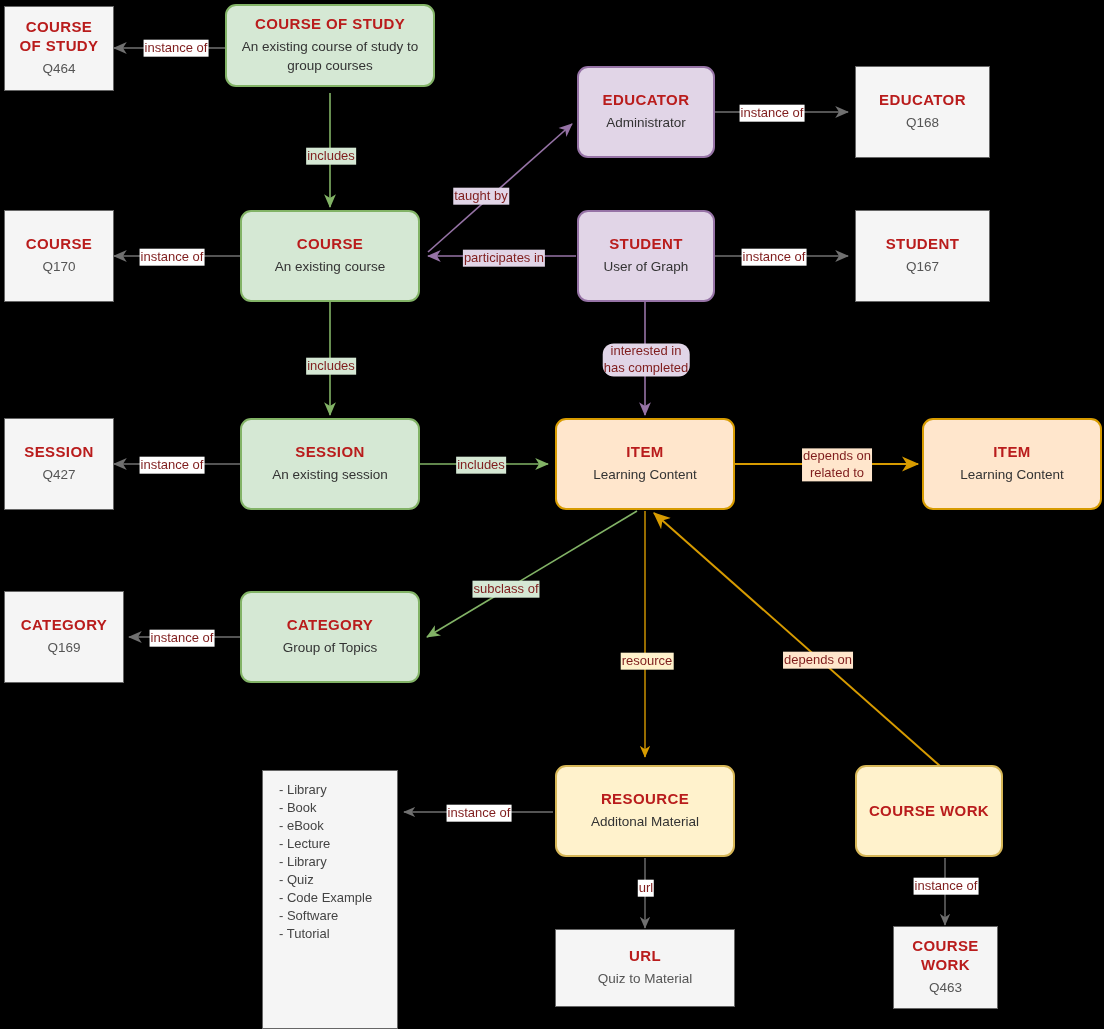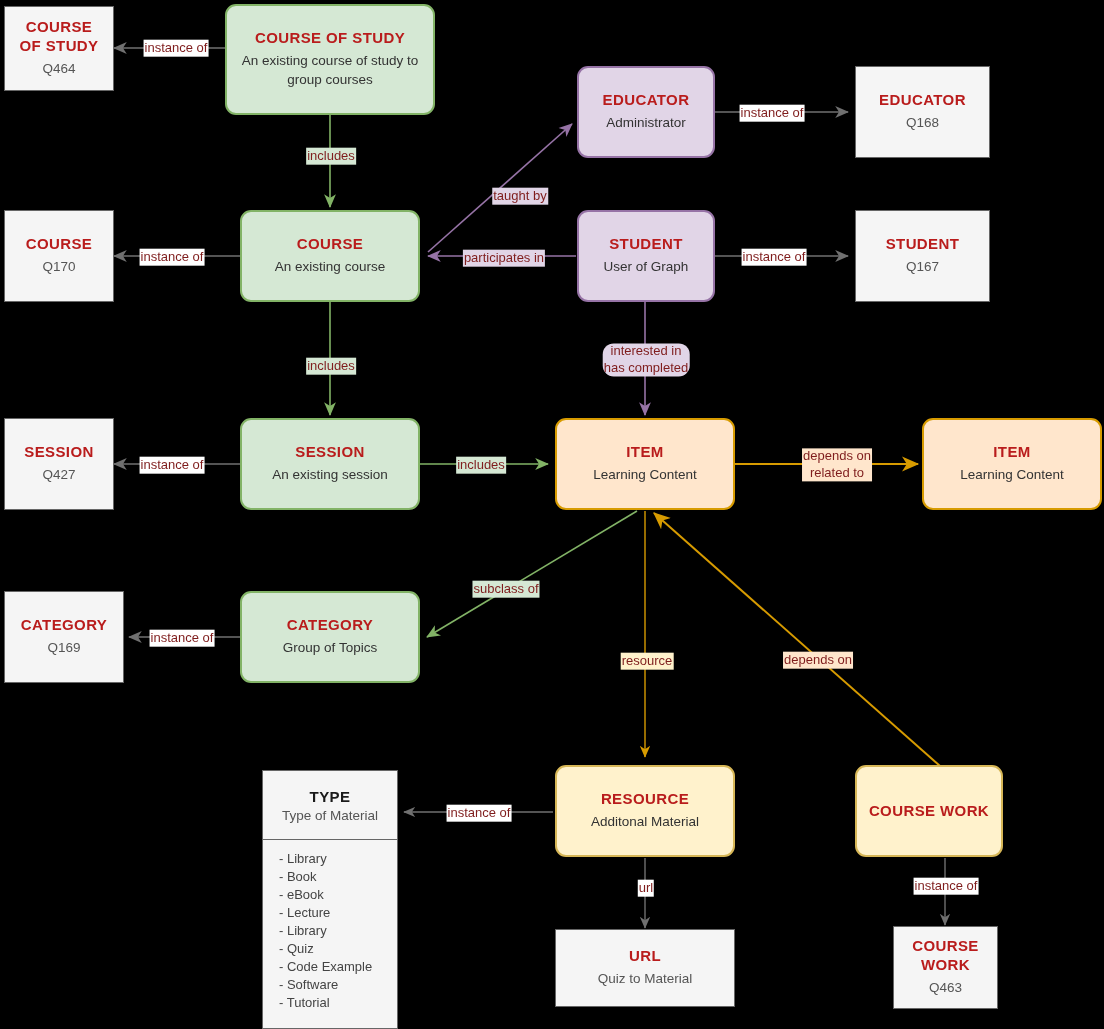--- a/index.html
+++ b/index.html
@@ -101,21 +101,21 @@
     <path d="M645,858 L645,928" stroke="#707070" stroke-width="1.4" fill="none" marker-end="url(#ag)"></path>
 
     <path d="M945,858 L945,925" stroke="#707070" stroke-width="1.4" fill="none" marker-end="url(#ag)"></path>
   </svg>
 
   <div class="node sq" style="left:4px;top:6px;width:110px;height:85px;">
     <div class="ttl">COURSE<br>OF STUDY</div>
     <div class="sub">Q464</div>
   </div>
 
-  <div class="node rnd green" style="left:225px;top:4px;width:210px;height:111px;padding:0 10px;">
+  <div class="node rnd green" style="left:225px;top:4px;width:210px;height:83px;padding:0 10px;">
     <div class="ttl">COURSE OF STUDY</div>
     <div class="sub">An existing course of study to group courses</div>
   </div>
 
   <div class="node rnd purple" style="left:577px;top:66px;width:138px;height:92px;">
     <div class="ttl">EDUCATOR</div>
     <div class="sub">Administrator</div>
   </div>
 
   <div class="node sq" style="left:855px;top:66px;width:135px;height:92px;">
@@ -167,24 +167,20 @@
     <div class="ttl">CATEGORY</div>
     <div class="sub">Q169</div>
   </div>
 
   <div class="node rnd green" style="left:240px;top:591px;width:180px;height:92px;">
     <div class="ttl">CATEGORY</div>
     <div class="sub">Group of Topics</div>
   </div>
 
   <div class="typebox" style="left:262px;top:770px;width:136px;height:259px;">
-    <div class="typehead">
-      <div class="ttl">TYPE</div>
-      <div class="sub">Type of Material</div>
-    </div>
     <div class="typelist">
       <ul>
         <li>- Library</li>
         <li>- Book</li>
         <li>- eBook</li>
         <li>- Lecture</li>
         <li>- Library</li>
         <li>- Quiz</li>
         <li>- Code Example</li>
         <li>- Software</li>
@@ -210,21 +206,21 @@
   <div class="node sq" style="left:893px;top:926px;width:105px;height:83px;">
     <div class="ttl">COURSE<br>WORK</div>
     <div class="sub">Q463</div>
   </div>
 
   <div class="elabel lbl-w" style="left:176px;top:48px;">instance of</div>
   <div class="elabel lbl-g" style="left:331px;top:156px;">includes</div>
   <div class="elabel lbl-w" style="left:772px;top:113px;">instance of</div>
   <div class="elabel lbl-w" style="left:172px;top:257px;">instance of</div>
   <div class="elabel lbl-w" style="left:774px;top:257px;">instance of</div>
-  <div class="elabel lbl-p" style="left:481px;top:196px;margin-left:39px;">taught by</div>
+  <div class="elabel lbl-p" style="left:481px;top:196px;">taught by</div>
   <div class="elabel lbl-p" style="left:504px;top:258px;">participates in</div>
   <div class="elabel lbl-g" style="left:331px;top:366px;">includes</div>
   <div class="elabel lbl-p" style="left:646px;top:360px;border-radius:11px;">interested in<br>has completed</div>
   <div class="elabel lbl-w" style="left:172px;top:465px;">instance of</div>
   <div class="elabel lbl-g" style="left:481px;top:465px;">includes</div>
   <div class="elabel lbl-o" style="left:837px;top:465px;">depends on<br>related to</div>
   <div class="elabel lbl-g" style="left:506px;top:589px;">subclass of</div>
   <div class="elabel lbl-w" style="left:182px;top:638px;">instance of</div>
   <div class="elabel lbl-y" style="left:647px;top:661px;">resource</div>
   <div class="elabel lbl-o" style="left:818px;top:660px;">depends on</div>

